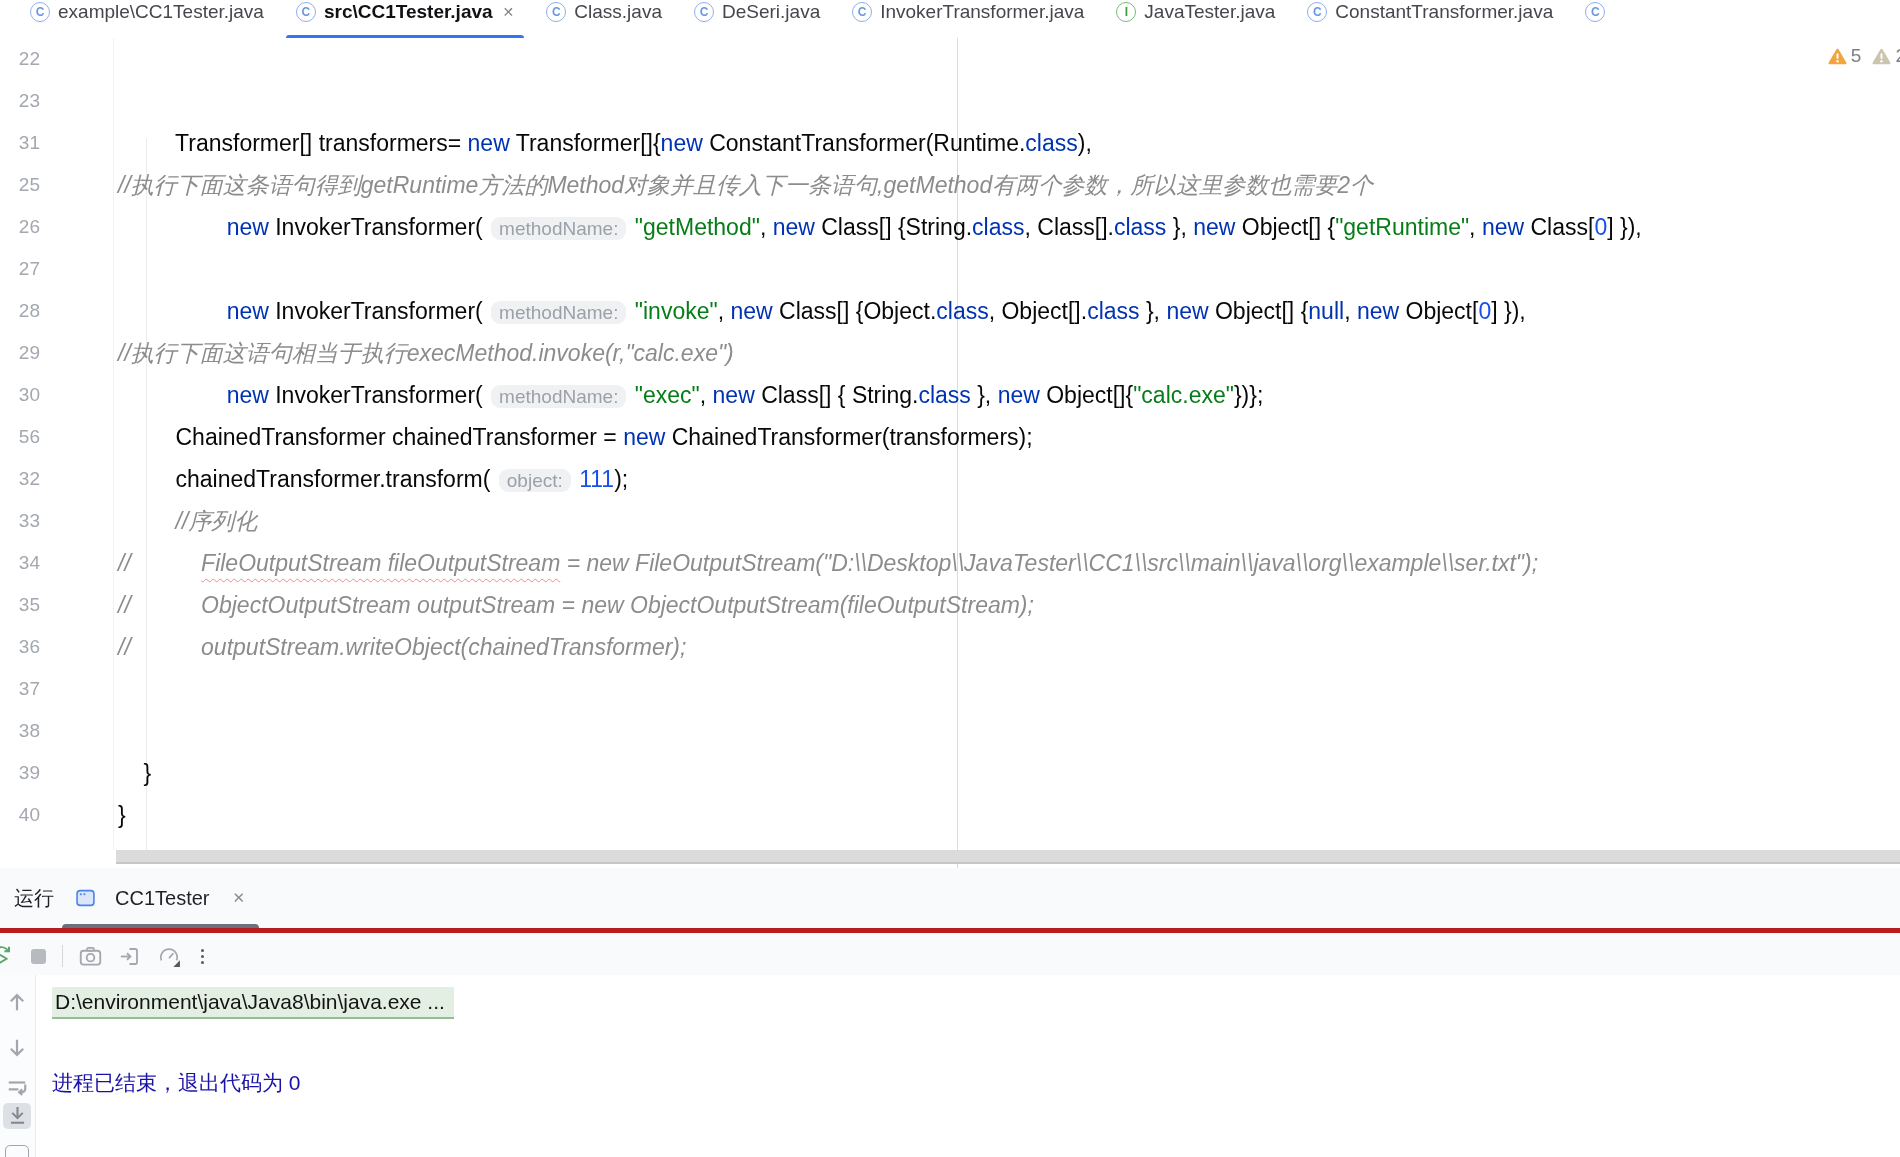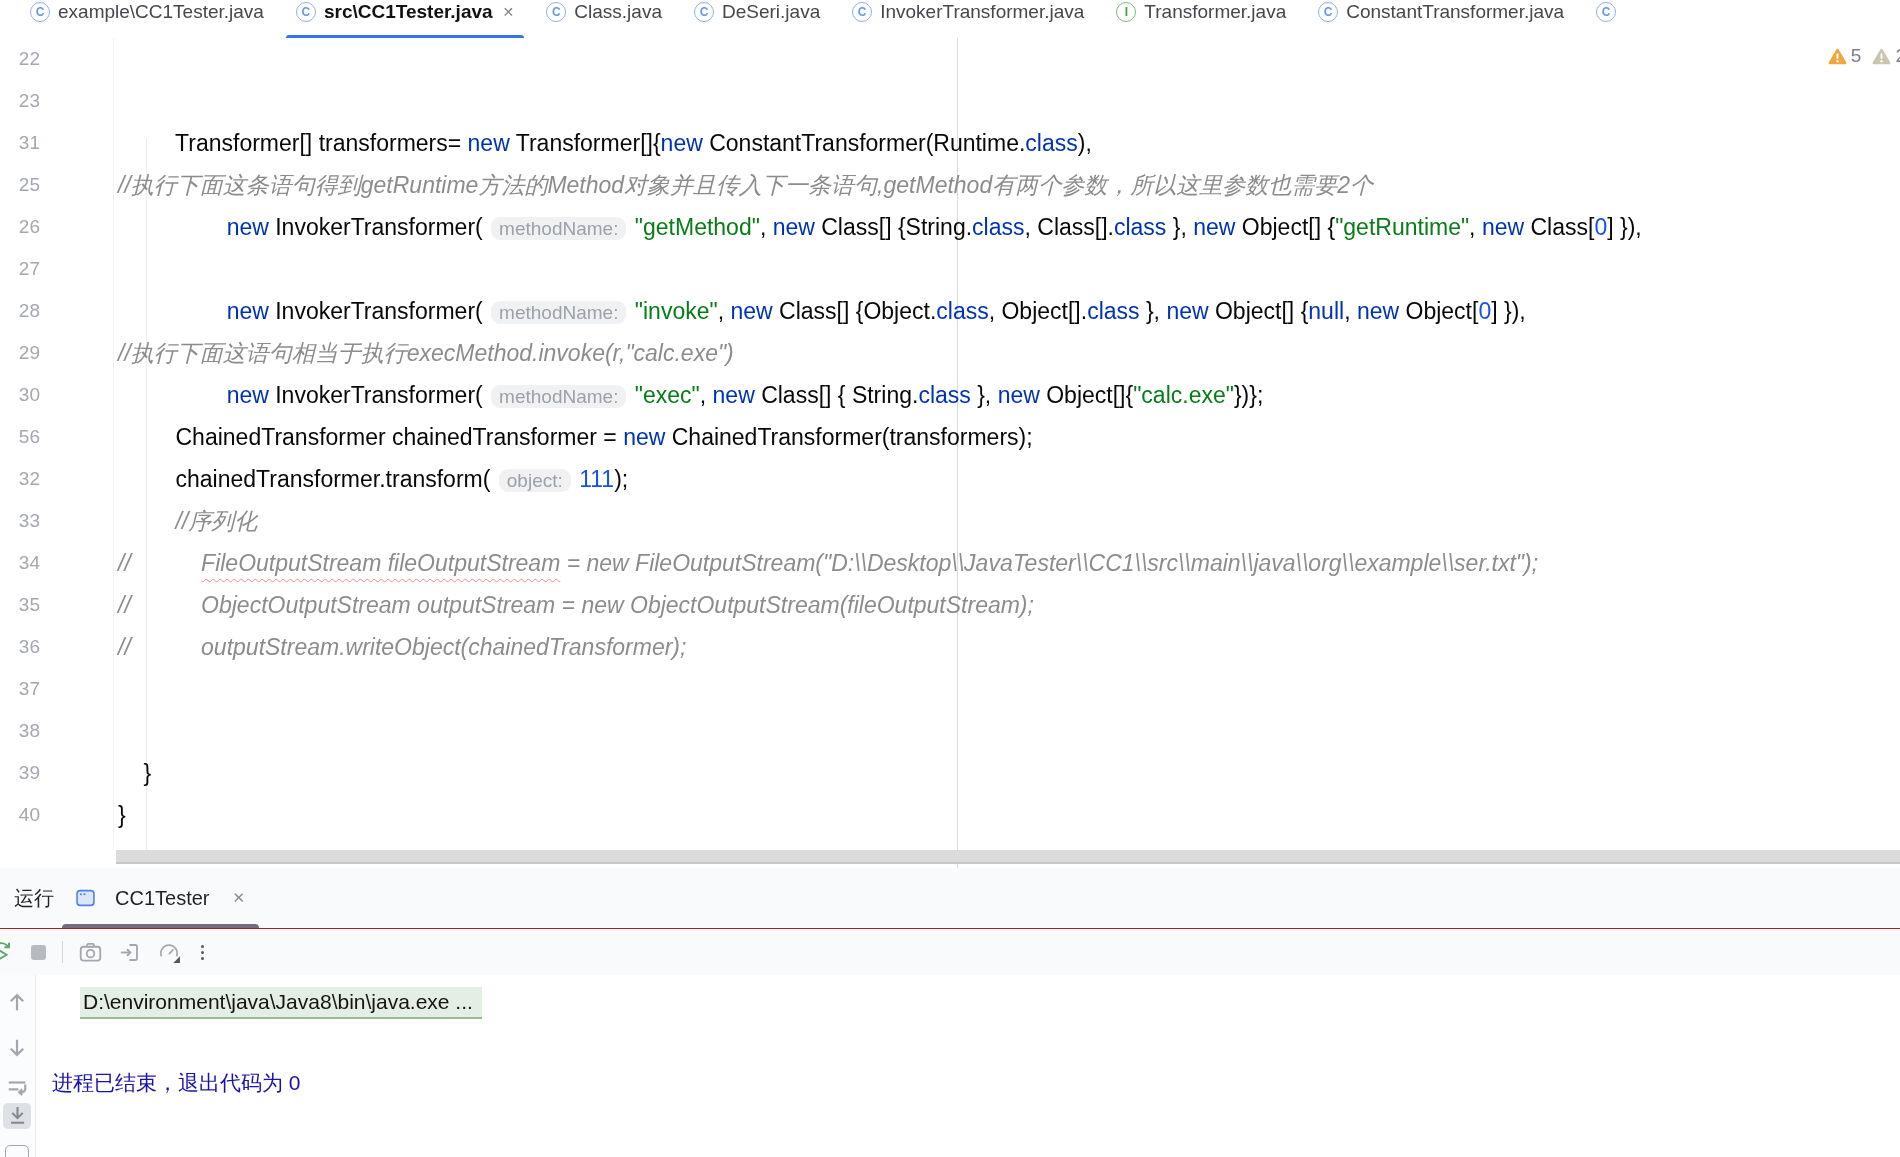--- a/index.html
+++ b/index.html
@@ -41,21 +41,21 @@
         text-decoration-color:#F08E8E;text-decoration-thickness:1px;text-underline-offset:7px;}
   .inlay{background:#F0F1F3;color:#9CA0A8;border-radius:9px;padding:1px 8px;
          font-size:19px;font-style:normal;margin:0 2px;}
   .warnings{position:absolute;top:7px;right:-6px;display:flex;align-items:center;gap:11px;}
   .warn-item{display:flex;align-items:center;gap:4px;font-size:19px;color:#7A7E85;}
   .hscroll{position:absolute;left:116px;right:0;bottom:4px;height:12px;
            background:#DBDBDB;border-bottom:2px solid #C6C6C6;}
 
   
   .runpanel{position:absolute;top:868px;left:0;right:0;bottom:0;background:#F9FAFB;}
-  .run-header{position:relative;height:60px;border-bottom:1px solid #b91c1c;}
+  .run-header{position:relative;height:60px;border-bottom:5px solid #b91c1c;}
   .tw-title{position:absolute;left:14px;top:50%;transform:translateY(-50%);
             font-size:20px;color:#1F2126;}
   .run-tab{position:absolute;left:62px;top:0;height:100%;display:flex;align-items:center;
            gap:20px;padding:0 14px;}
   .run-tab::after{content:"";position:absolute;left:0;right:0;bottom:0;height:4px;
            background:#6C707E;border-radius:4px 4px 0 0;}
   .run-tab-label{font-size:20px;color:#1F2126;}
   .rt-close{font-size:15px;color:#8A8C92;margin-left:3px;}
   .run-toolbar{height:46px;display:flex;align-items:center;gap:16px;}
   .tb-divider{width:1px;height:22px;background:#D4D6DA;}
@@ -66,21 +66,21 @@
   
   .console{position:absolute;top:107px;left:0;right:0;bottom:0;background:#fff;display:flex;}
   .strip{width:35px;flex:none;position:relative;border-right:1px solid #E9EAEC;
          background:#FBFCFD;overflow:hidden;}
   .strip .sicon{position:absolute;left:6px;}
   .icon-bg{position:absolute;left:3px;width:28px;height:26px;background:#DDE0E5;border-radius:5px;}
   .partial-box{position:absolute;left:5px;bottom:-12px;width:22px;height:22px;
          border:1.6px solid #A3A6AC;border-radius:5px;}
   .console-out{padding:12px 0 0 16px;font-size:21px;}
   .cmdline{display:inline-block;background:#E3EFE2;border-bottom:2px solid #96BC93;
-         color:#141414;padding:3px 9px 3px 3px;margin-left:28px;}
+         color:#141414;padding:3px 9px 3px 3px;}
   .exitmsg{margin-top:50px;color:#1A12A8;}
   svg{display:block;}
 </style>
 </head>
 <body>
 
 <div class="tabbar">
     <div class="tab">
       <span class="ficon cls">C</span>
       <span class="tlabel">example\CC1Tester.java</span>
@@ -97,21 +97,21 @@
     <div class="tab">
       <span class="ficon cls">C</span>
       <span class="tlabel">DeSeri.java</span>
     </div>
     <div class="tab">
       <span class="ficon cls">C</span>
       <span class="tlabel">InvokerTransformer.java</span>
     </div>
     <div class="tab">
       <span class="ficon ifc">I</span>
-      <span class="tlabel">Transformer.java</span>
+      <span class="tlabel">JavaTester.java</span>
     </div>
     <div class="tab">
       <span class="ficon cls">C</span>
       <span class="tlabel">ConstantTransformer.java</span>
     </div>
     <div class="tab">
       <span class="ficon cls">C</span>
     </div>
   </div>
 

